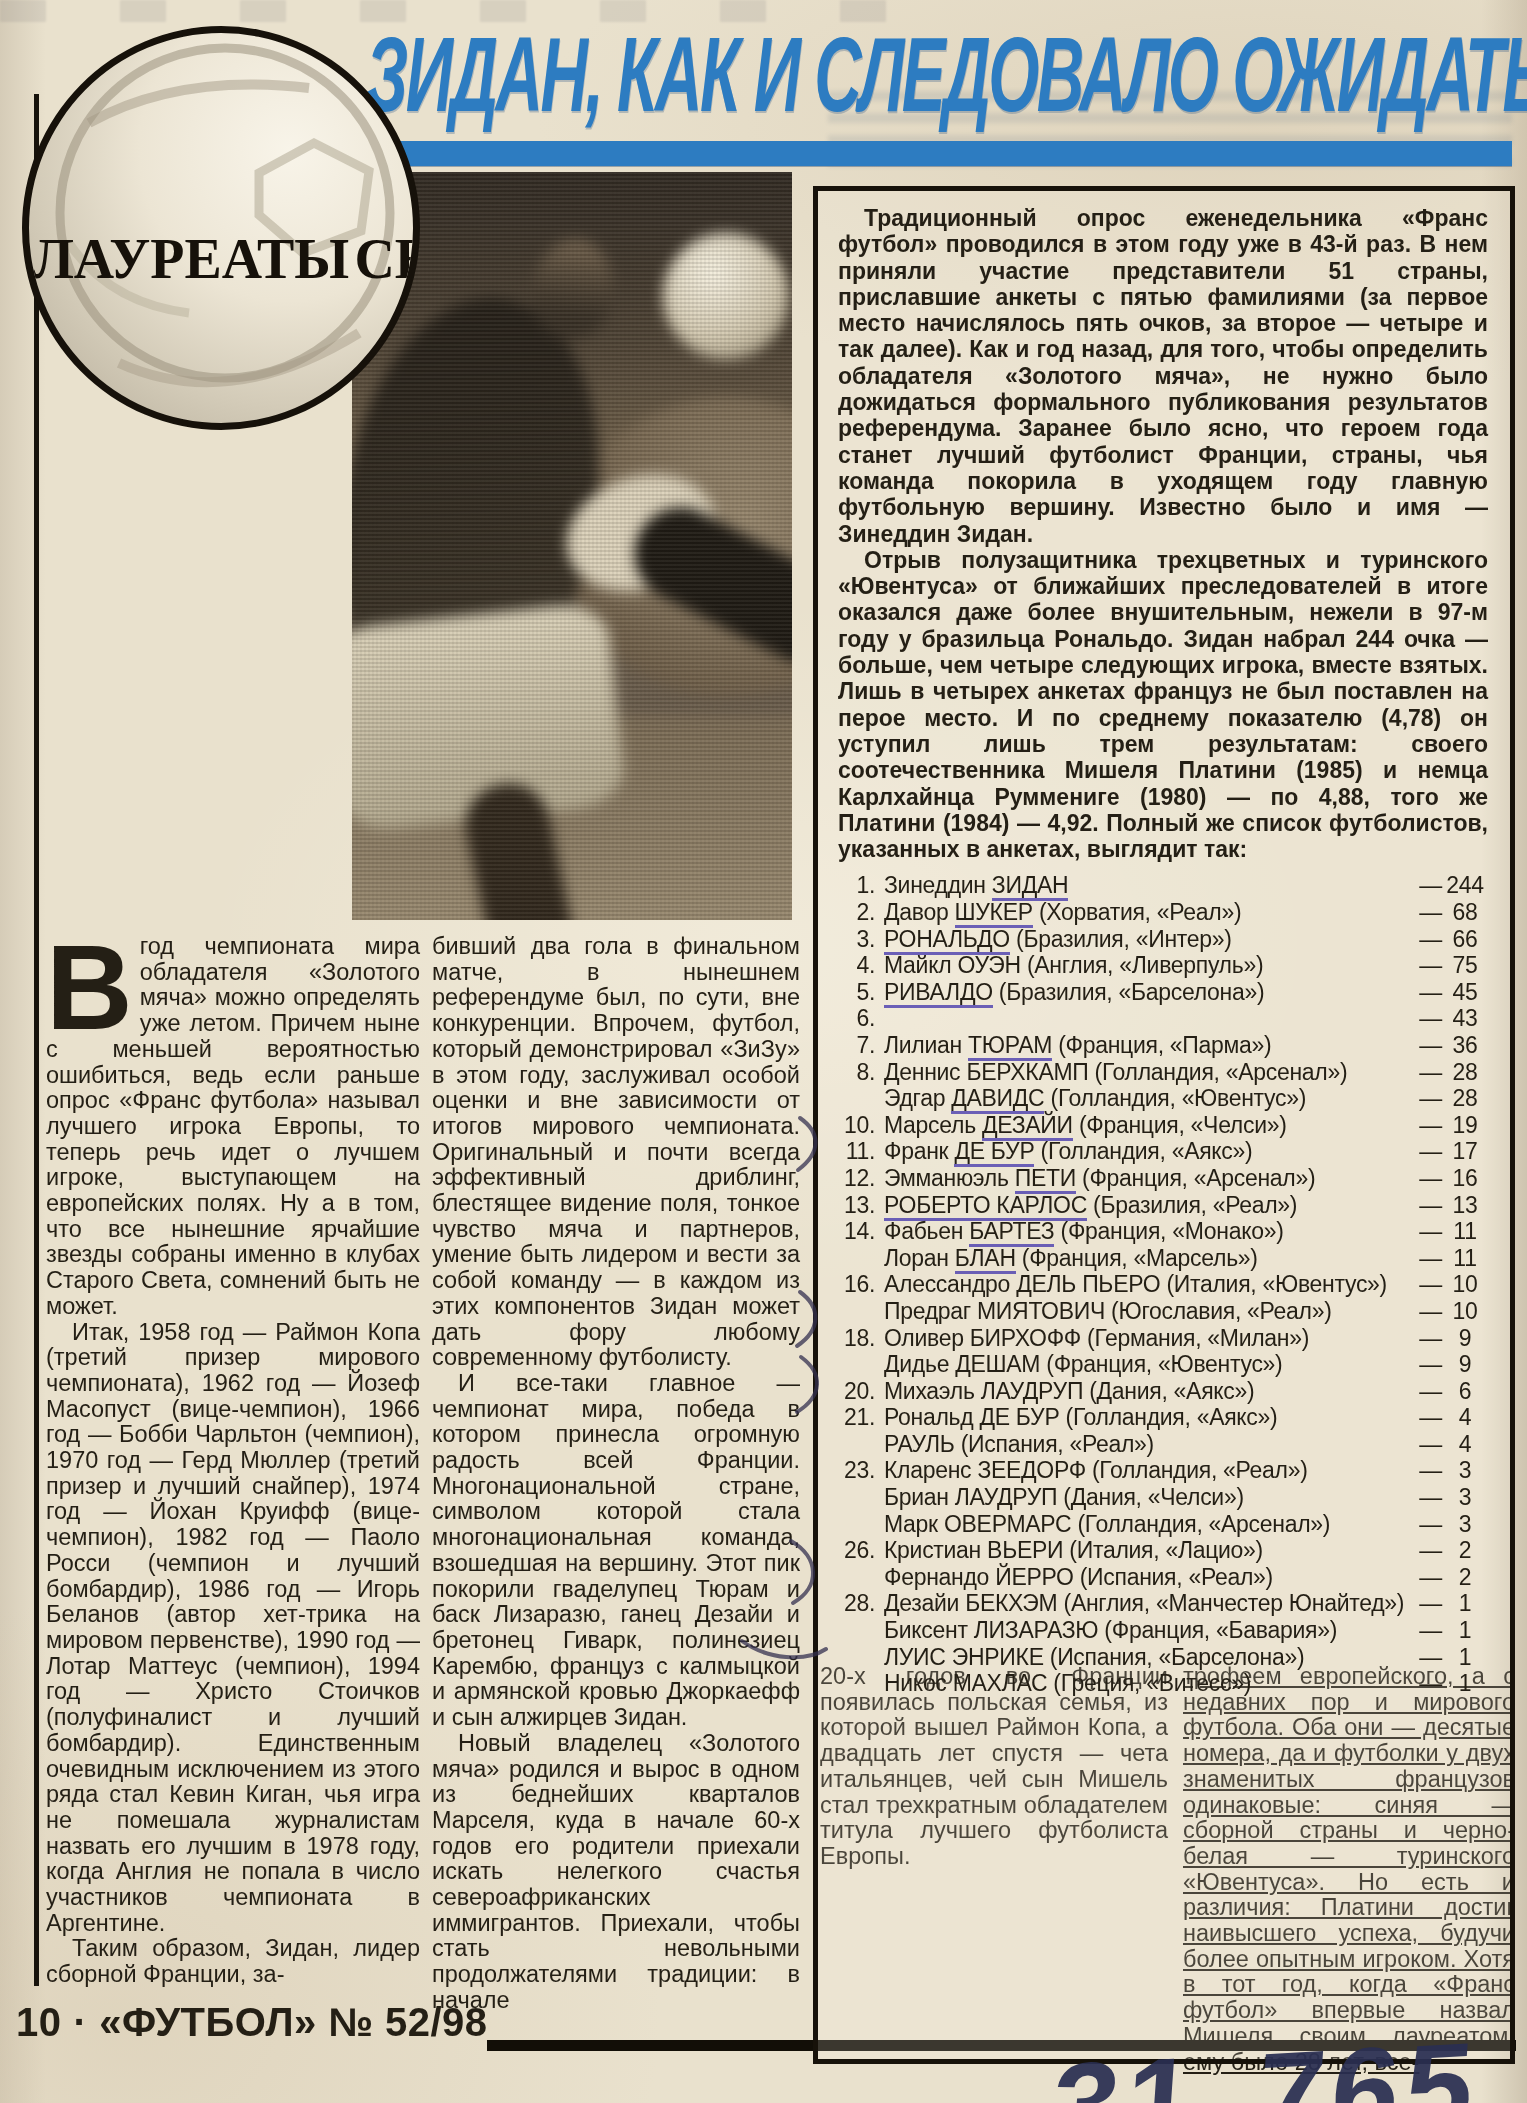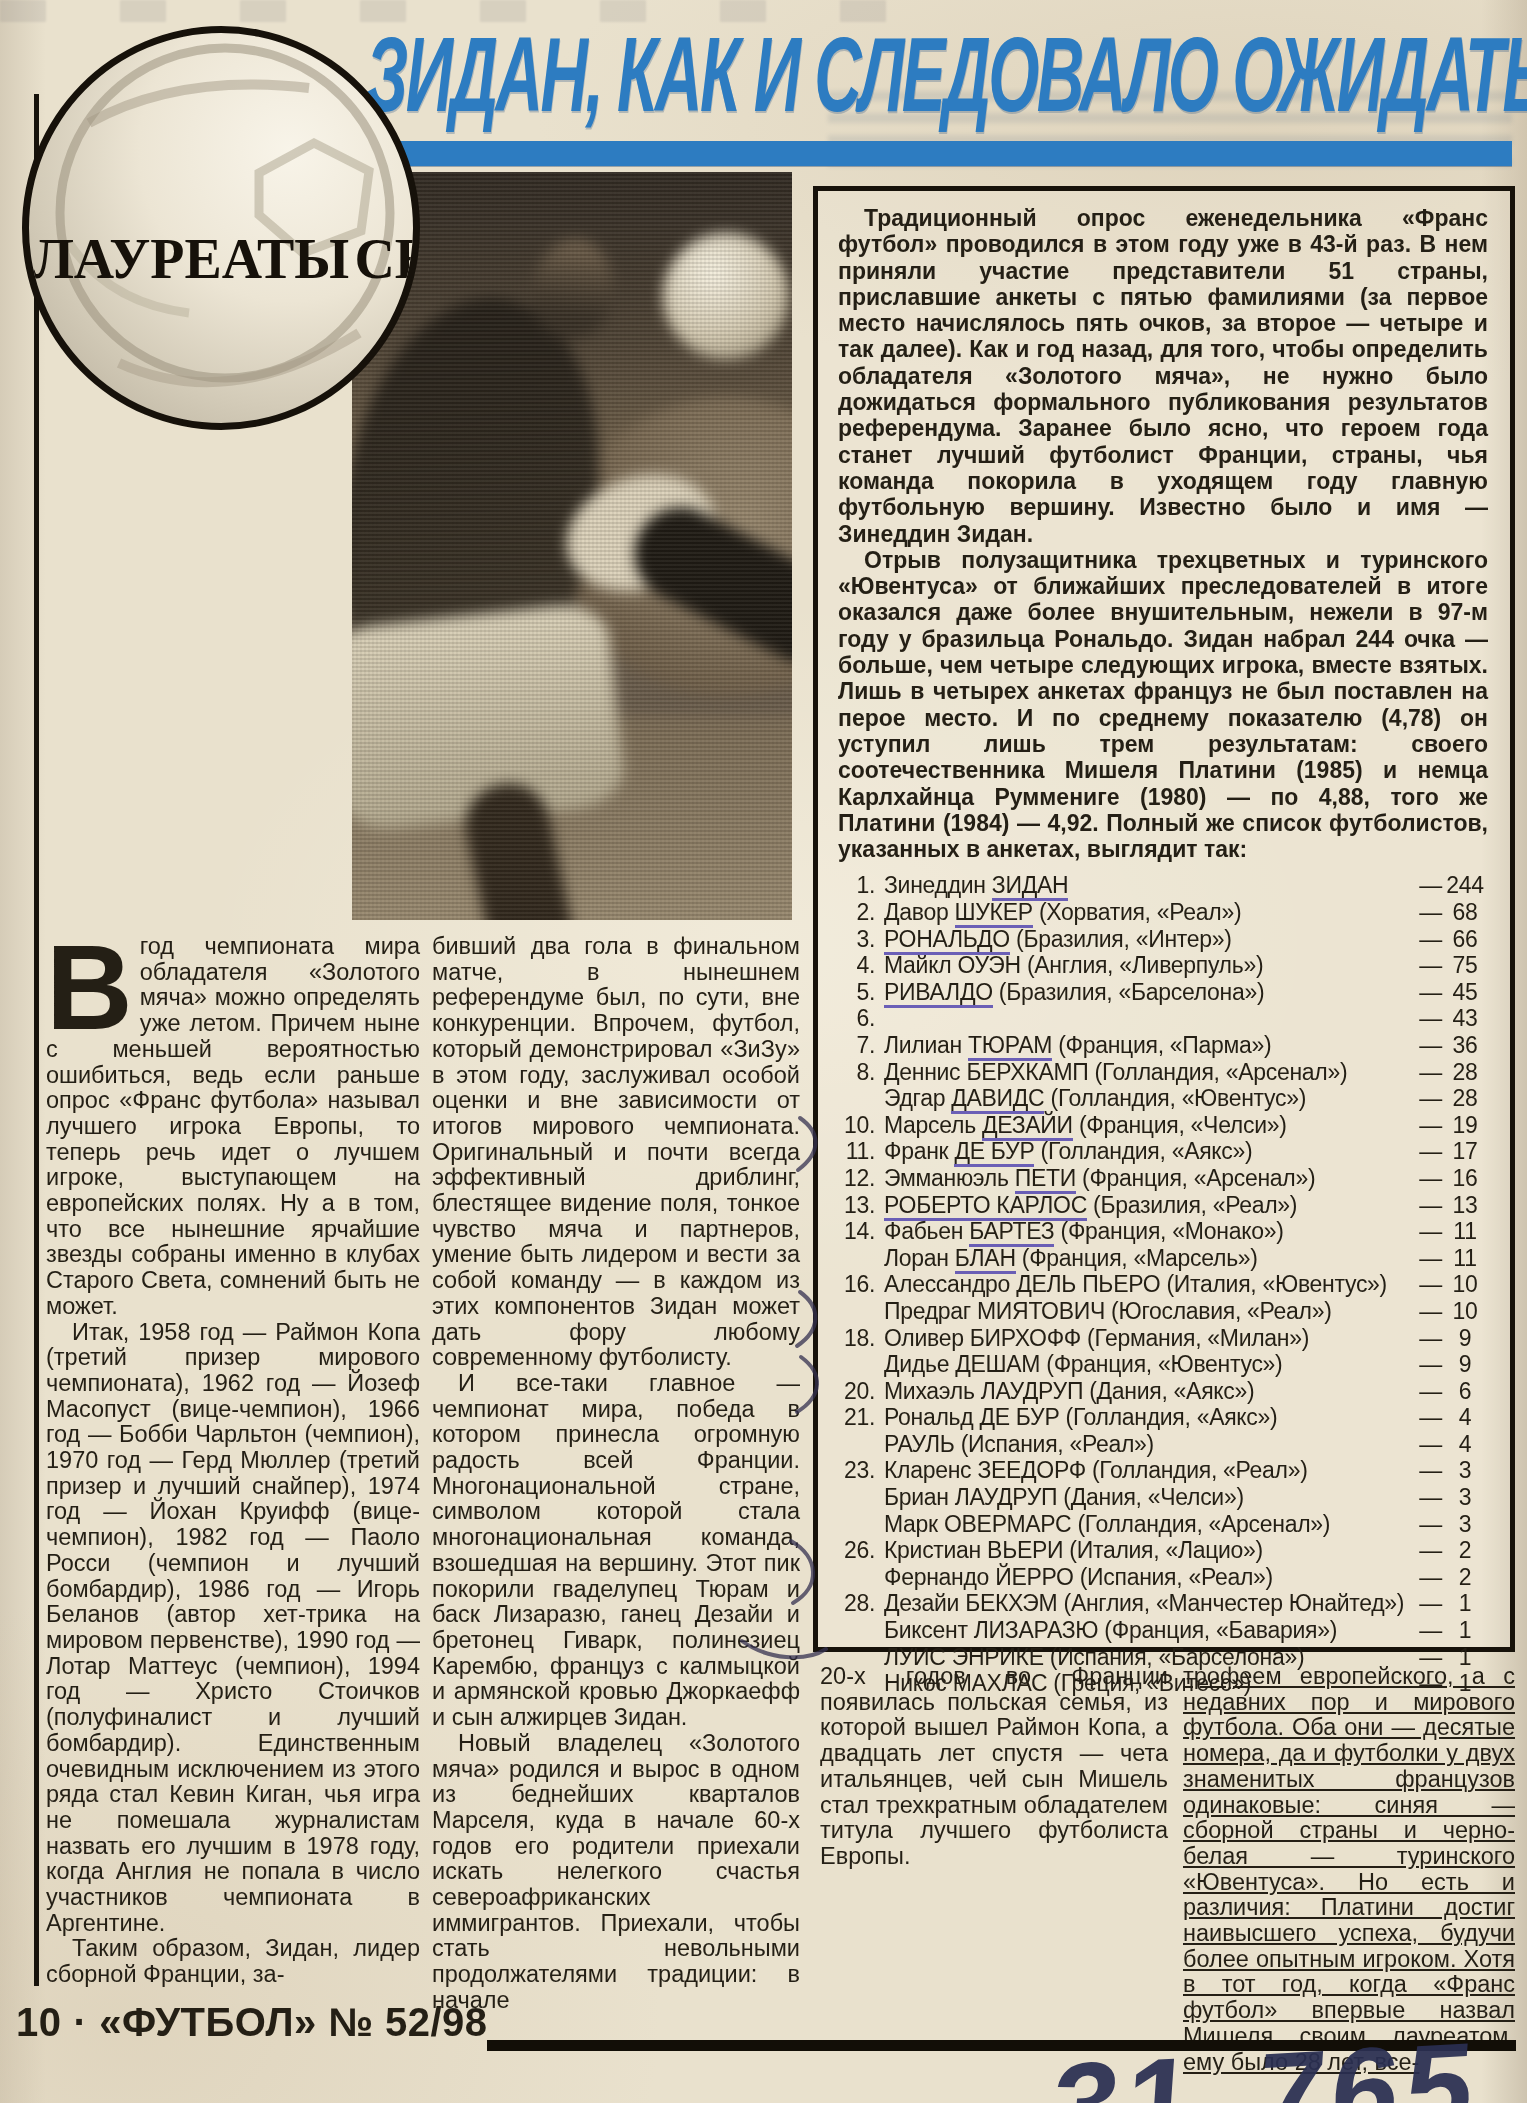--- a/index.html
+++ b/index.html
@@ -53,21 +53,21 @@
     background:#1e1a14;transform:rotate(27deg);}
   .ph-floor{position:absolute;left:0;bottom:-10px;right:0;height:240px;background:linear-gradient(180deg,#7a6b55,#9e8f75);}
   .ph-shorts{position:absolute;left:6px;top:468px;width:284px;height:204px;border-radius:18%;
     background:linear-gradient(180deg,#dbd2ba,#b2a88e);transform:rotate(-6deg);}
   .ph-leg{position:absolute;left:150px;top:636px;width:84px;height:190px;border-radius:40px;
     background:#31281d;transform:rotate(-12deg);}
   .ph-grain{position:absolute;inset:0;
     background:repeating-linear-gradient(0deg, rgba(18,14,8,.10) 0 2px, rgba(243,238,222,.06) 2px 4px),
                repeating-linear-gradient(90deg, rgba(18,14,8,.05) 0 2px, transparent 2px 4px);}
   
-  .infobox{position:absolute;left:813px;top:186px;width:702px;height:1466px;box-sizing:border-box;
+  .infobox{position:absolute;left:813px;top:186px;width:702px;height:1878px;box-sizing:border-box;
     border:5px solid #17120a;padding:14px 22px 0 20px;z-index:2;background:rgba(250,245,232,.18);}
   .intro p{margin:0;font-size:23px;font-weight:bold;line-height:26.3px;text-align:justify;text-indent:26px;}
   .ranking{margin-top:10px;}
   .row{display:flex;align-items:baseline;font-size:23px;line-height:26.6px;letter-spacing:-.3px;}
   .rank{flex:0 0 46px;text-align:right;padding-right:9px;box-sizing:border-box;}
   .nm{white-space:nowrap;}
   .uw{box-shadow:0 3px 0 rgba(84,70,176,.85);text-align:right;}
   .dash{margin-left:auto;padding-left:6px;}
   .pts{flex:0 0 46px;text-align:center;}
   

